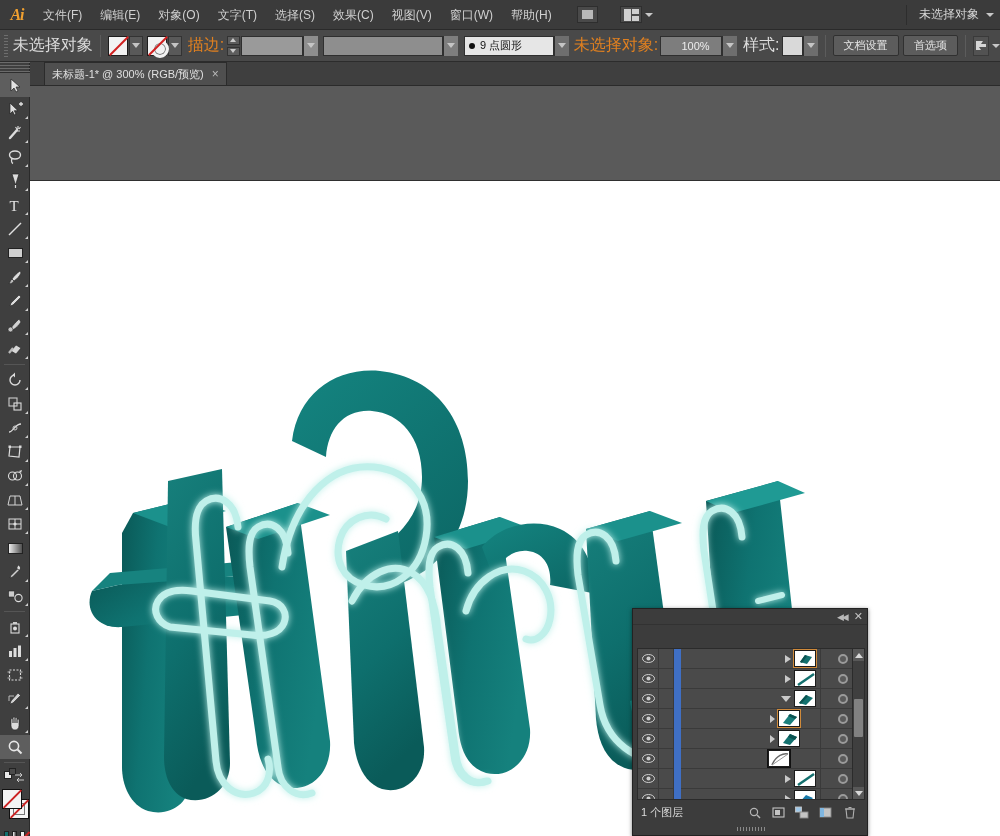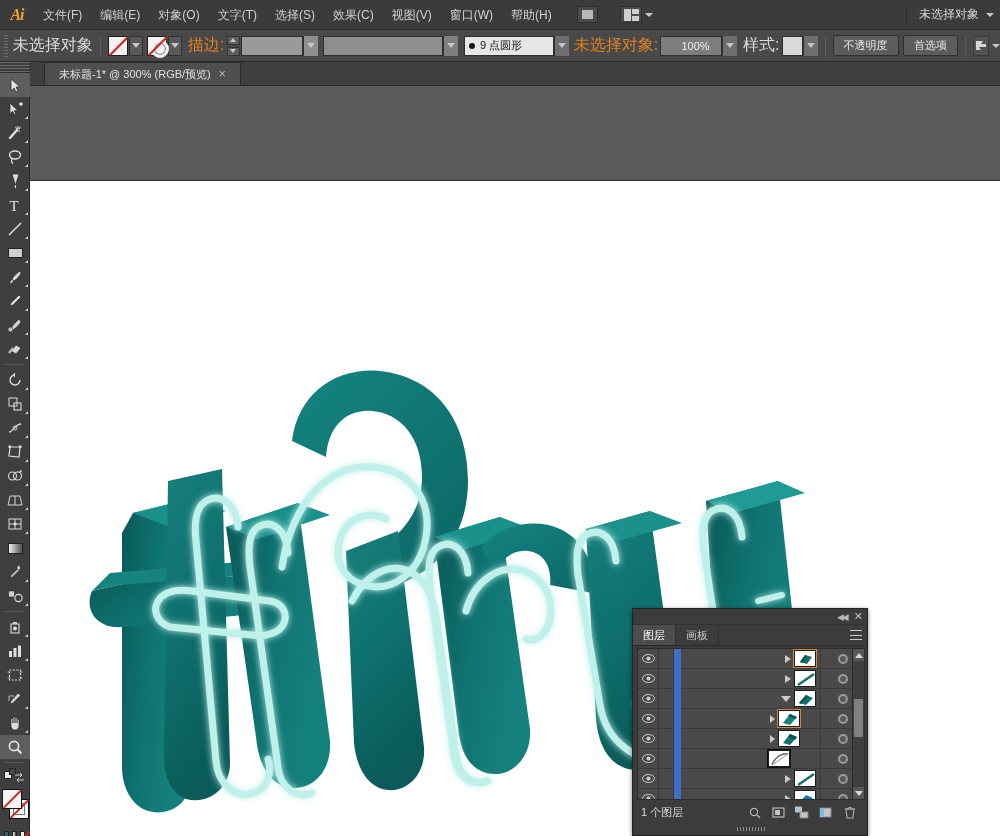--- a/index.html
+++ b/index.html
@@ -133,21 +133,21 @@
     display: flex; align-items: center; justify-content: center; position: relative;
   }
 
   
   .tabbar {
     position: absolute; top: 62px; left: 30px; width: 970px; height: 24px;
     background: #3f3f3f; border-bottom: 1px solid #2b2b2b; display: flex; align-items: flex-end;
   }
   .doctab {
     height: 23px; background: #4f4f4f; border: 1px solid #2b2b2b; border-bottom: none;
-    display: flex; align-items: center; padding: 0 14px; gap: 8px; margin-left: 14px;
+    display: flex; align-items: center; padding: 0 7px; gap: 8px; margin-left: 14px;
   }
   .doctab-title { font-size: 11px; color: #e0e0e0; white-space: nowrap; }
   .doctab-close { font-size: 12px; color: #bbb; line-height: 1; }
 
   
   .toolbar {
     position: absolute; top: 62px; left: 0; width: 30px; height: 774px;
     background: #3f3f3f; border-right: 1px solid #2a2a2a;
   }
   .tb-grip {
@@ -384,21 +384,21 @@
     <div class="cb-label">样式:</div>
     <div style="width:4px"></div>
     <div class="combo-wrap">
       <div class="style-swatch"></div>
       <div class="combo-caret-cell" style="background:#6e6e6e">
           <div class="mini-caret"></div>
         </div>
     </div>
 
     <div class="cb-sep"></div>
-    <div class="pushbtn">不透明度</div>
+    <div class="pushbtn">文档设置</div>
     <div style="width:8px"></div>
     <div class="pushbtn">首选项</div>
     <div class="cb-sep"></div>
     <div class="align-icon-btn">
       <svg width="14" height="13" viewBox="0 0 14 13">
         <path d="M2 2 L9 2 L7 5 L12 5 L12 8 L5 8 L7 11 L2 11 Z" fill="#d6d6d6"></path>
       </svg>
     </div>
     <div class="caret-sm"></div>
   </div>
@@ -753,29 +753,20 @@
 
         <g opacity="0.0"></g>
       </svg>
     </div>
   </div>
 
   <div class="panel">
     <div class="panel-titlebar">
       <span class="collapse-ico">◀◀</span>
       <span class="close-ico">✕</span>
-    </div>
-    <div class="panel-tabs">
-      <div class="ptab active">图层</div>
-      <div class="ptab">画板</div>
-      <div class="panel-menu">
-          <i></i>
-          <i></i>
-          <i></i>
-        </div>
     </div>
 
     <div class="layer-list">
 
       <div class="layer-row">
         <div class="lr-eye">
           <svg width="13" height="9" viewBox="0 0 13 9">
               <ellipse cx="6.5" cy="4.5" rx="6" ry="4" fill="none" stroke="#cfcfcf" stroke-width="1"></ellipse>
               <circle cx="6.5" cy="4.5" r="2" fill="#cfcfcf"></circle>
             </svg>

